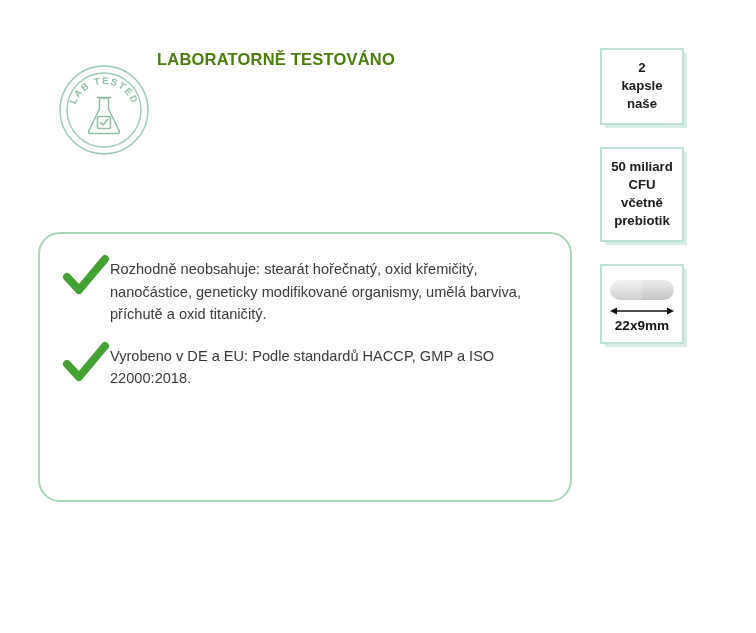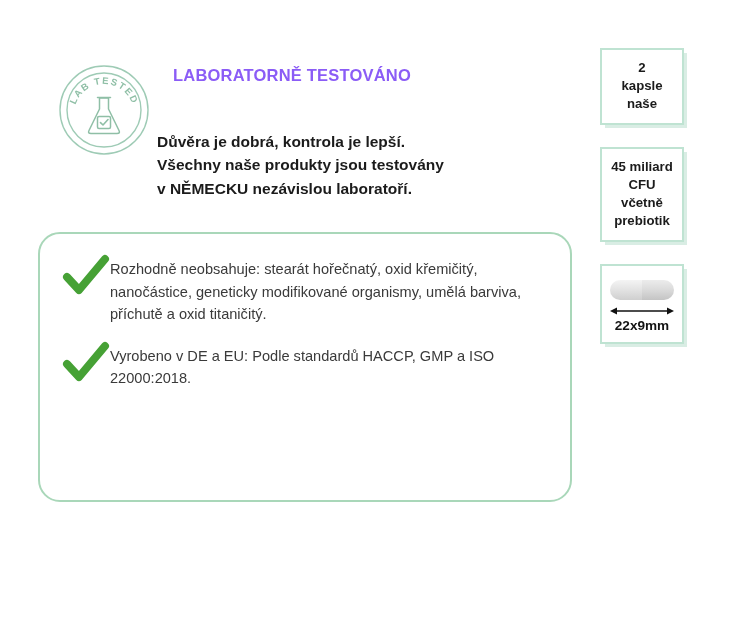--- a/index.html
+++ b/index.html
@@ -31,22 +31,22 @@
   #header-block {
     position: absolute;
     left: 157px;
     top: 50px;
     width: 420px;
   }
   #header-title {
     font-size: 16.5px;
     font-weight: bold;
     letter-spacing: 0.2px;
-    color: #8b5cf6;
-    margin: 16px;
+    color: #4d7c0f;
+    margin: 0;
     line-height: 1.2;
   }
   #header-sub {
     margin: 0;
     padding-top: 28px;
     font-size: 15.5px;
     font-weight: bold;
     color: #1b1b1b;
     line-height: 1.52;
   }
@@ -157,25 +157,20 @@
       <path d="M 41.5,34 L 41.5,45 L 31,66.5 Q 29.5,69.5 33,69.5 L 59,69.5 Q 62.5,69.5 61,66.5 L 50.5,45 L 50.5,34 Z"></path>
       <line x1="39.5" y1="33.5" x2="52.5" y2="33.5"></line>
       <rect x="39.5" y="52.5" width="13" height="12" rx="1.5"></rect>
       <path d="M 42.5,58.6 L 45,61 L 50,55.5" stroke-width="1.6"></path>
     </g>
   </svg>
 </div>
 
 <div id="header-block">
   <h1 id="header-title">LABORATORNĚ TESTOVÁNO</h1>
-  <p id="header-sub">
-    <span>Důvěra je dobrá, kontrola je lepší.</span>
-    <span>Všechny naše produkty jsou testovány</span>
-    <span>v NĚMECKU nezávislou laboratoří.</span>
-  </p>
 </div>
 
 <div id="claims-box">
   <div id="claims-list">
 
 
     <div class="claim-row">
       <span class="check-icon">
         <svg viewBox="0 0 48 44" width="48" height="44">
           <path d="M 5,23 L 17,36 L 43,5" fill="none" stroke="#46a135" stroke-width="8" stroke-linecap="round" stroke-linejoin="round"></path>
@@ -198,21 +193,21 @@
 
 <div id="facts-column">
 
   <div class="fact-card" id="fact-card-1">
     <span class="fact-line">2</span>
     <span class="fact-line">kapsle</span>
     <span class="fact-line">naše</span>
   </div>
 
   <div class="fact-card" id="fact-card-2">
-    <span class="fact-line">45 miliard</span>
+    <span class="fact-line">50 miliard</span>
     <span class="fact-line">CFU</span>
     <span class="fact-line">včetně</span>
     <span class="fact-line">prebiotik</span>
   </div>
 
 
 
   <div class="fact-card" id="fact-card-5">
     <svg id="capsule-graphic" viewBox="0 0 68 24">
       <defs>

